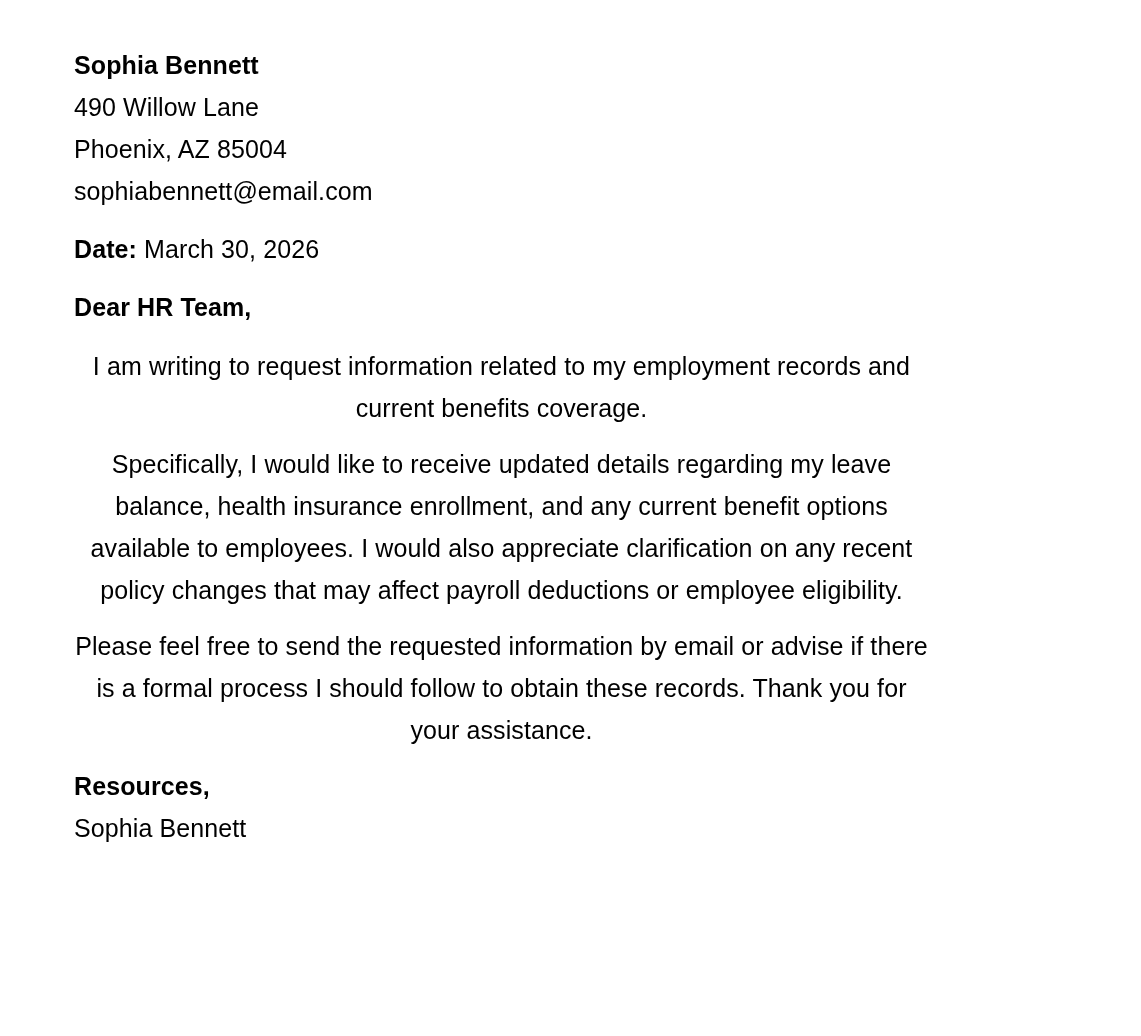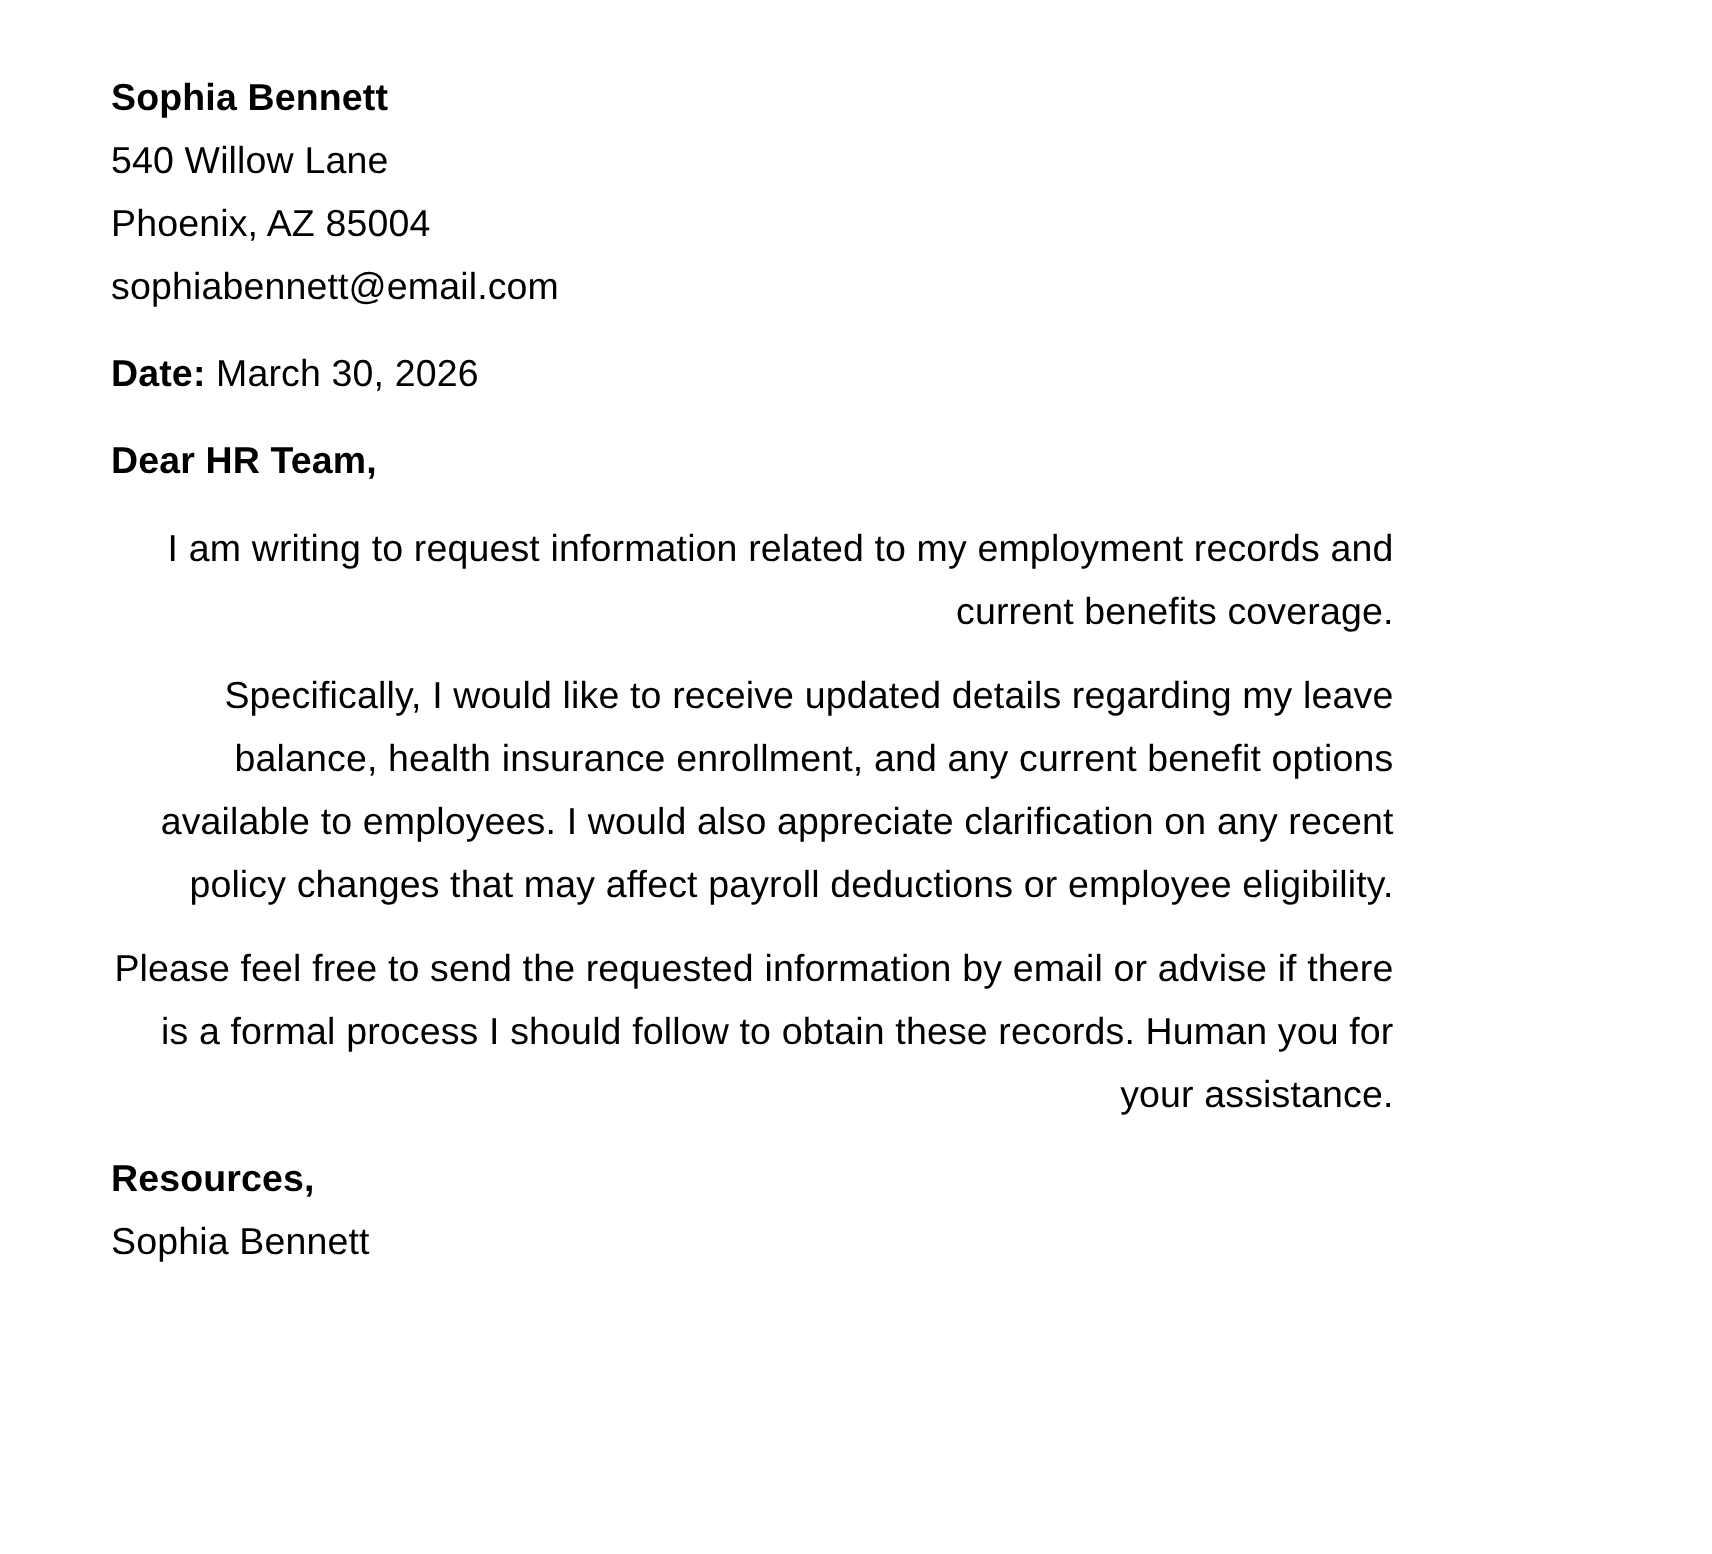--- a/index.html
+++ b/index.html
@@ -34,58 +34,58 @@
   .line.bold {
     font-weight: 700;
   }
   .para {
     font-size: 25px;
     line-height: 42px;
     font-weight: 400;
     letter-spacing: 0.1px;
     margin: 0 0 14px 0;
     max-width: 1008px;
-    text-align: right;
+    text-align: center;
   }
   .sender-block { margin-bottom: 16px; }
   .date-block   { margin-bottom: 16px; }
   .recipient-block { margin-bottom: 16px; }
   .subject-block { margin-bottom: 15px; }
   .salutation-block { margin-bottom: 17px; }
   .body-block { margin-bottom: 0; }
   .closing-block { margin-bottom: 0; }
   .label-bold { font-weight: 700; }
   .value-regular { font-weight: 400; }
 </style>
 </head>
 <body>
 
 <div class="letter">
 
   <div class="block sender-block">
     <div class="line bold">Sophia Bennett</div>
-    <div class="line">540 Willow Lane</div>
+    <div class="line">490 Willow Lane</div>
     <div class="line">Phoenix, AZ 85004</div>
     <div class="line">sophiabennett@email.com</div>
   </div>
 
   <div class="block date-block">
     <div class="line"><span class="label-bold">Date:</span><span class="value-regular"> March 30, 2026</span></div>
   </div>
 
 
 
   <div class="block salutation-block">
     <div class="line bold">Dear HR Team,</div>
   </div>
 
   <div class="block body-block">
     <p class="para">I am writing to request information related to my employment records and current benefits coverage.</p>
     <p class="para">Specifically, I would like to receive updated details regarding my leave balance, health insurance enrollment, and any current benefit options available to employees. I would also appreciate clarification on any recent policy changes that may affect payroll deductions or employee eligibility.</p>
-    <p class="para">Please feel free to send the requested information by email or advise if there is a formal process I should follow to obtain these records. Human you for your assistance.</p>
+    <p class="para">Please feel free to send the requested information by email or advise if there is a formal process I should follow to obtain these records. Thank you for your assistance.</p>
   </div>
 
   <div class="block closing-block">
     <div class="line bold">Resources,</div>
     <div class="line">Sophia Bennett</div>
   </div>
 
 </div>
 
 </body></html>

